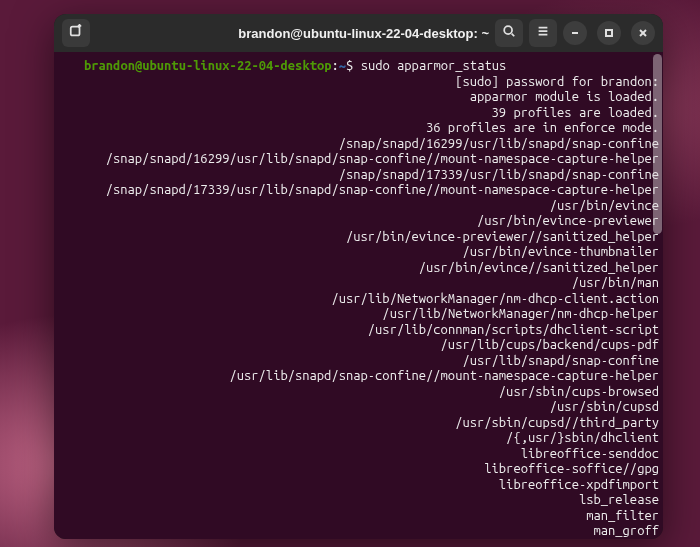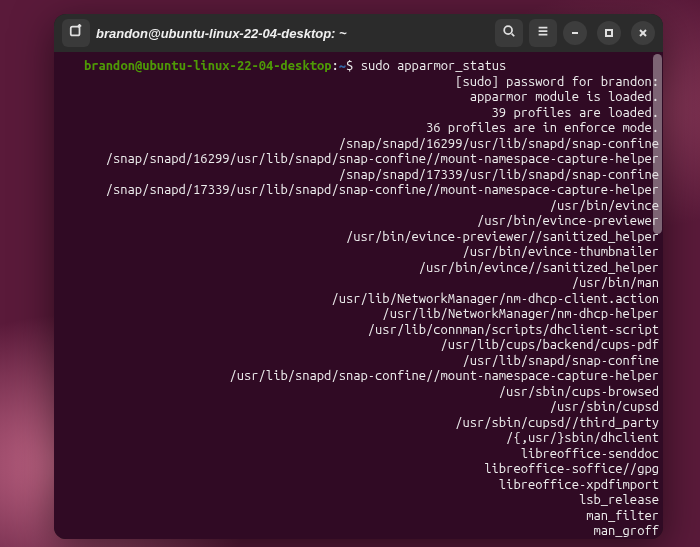--- a/index.html
+++ b/index.html
@@ -52,25 +52,24 @@
     border-radius: 50%;
     background: #3d3d3d;
   }
   .tb-btn.round.close {
     background: #3d3d3d;
   }
   .tb-btn svg { width: 14px; height: 14px; stroke: #e0e0e0; fill: none; stroke-width: 2; }
   .tb-btn.round svg { width: 10px; height: 10px; }
   .tb-title {
     flex: 1;
-    text-align: left;
+    text-align: right;
     color: #f0f0f0;
     font-size: 13px;
     font-weight: 600;
-    font-style: italic;
   }
   .tb-right {
     display: flex;
     gap: 10px;
     align-items: center;
   }
   .terminal-body {
     flex: 1;
     background: #300a24;
     color: #eeeeee;

